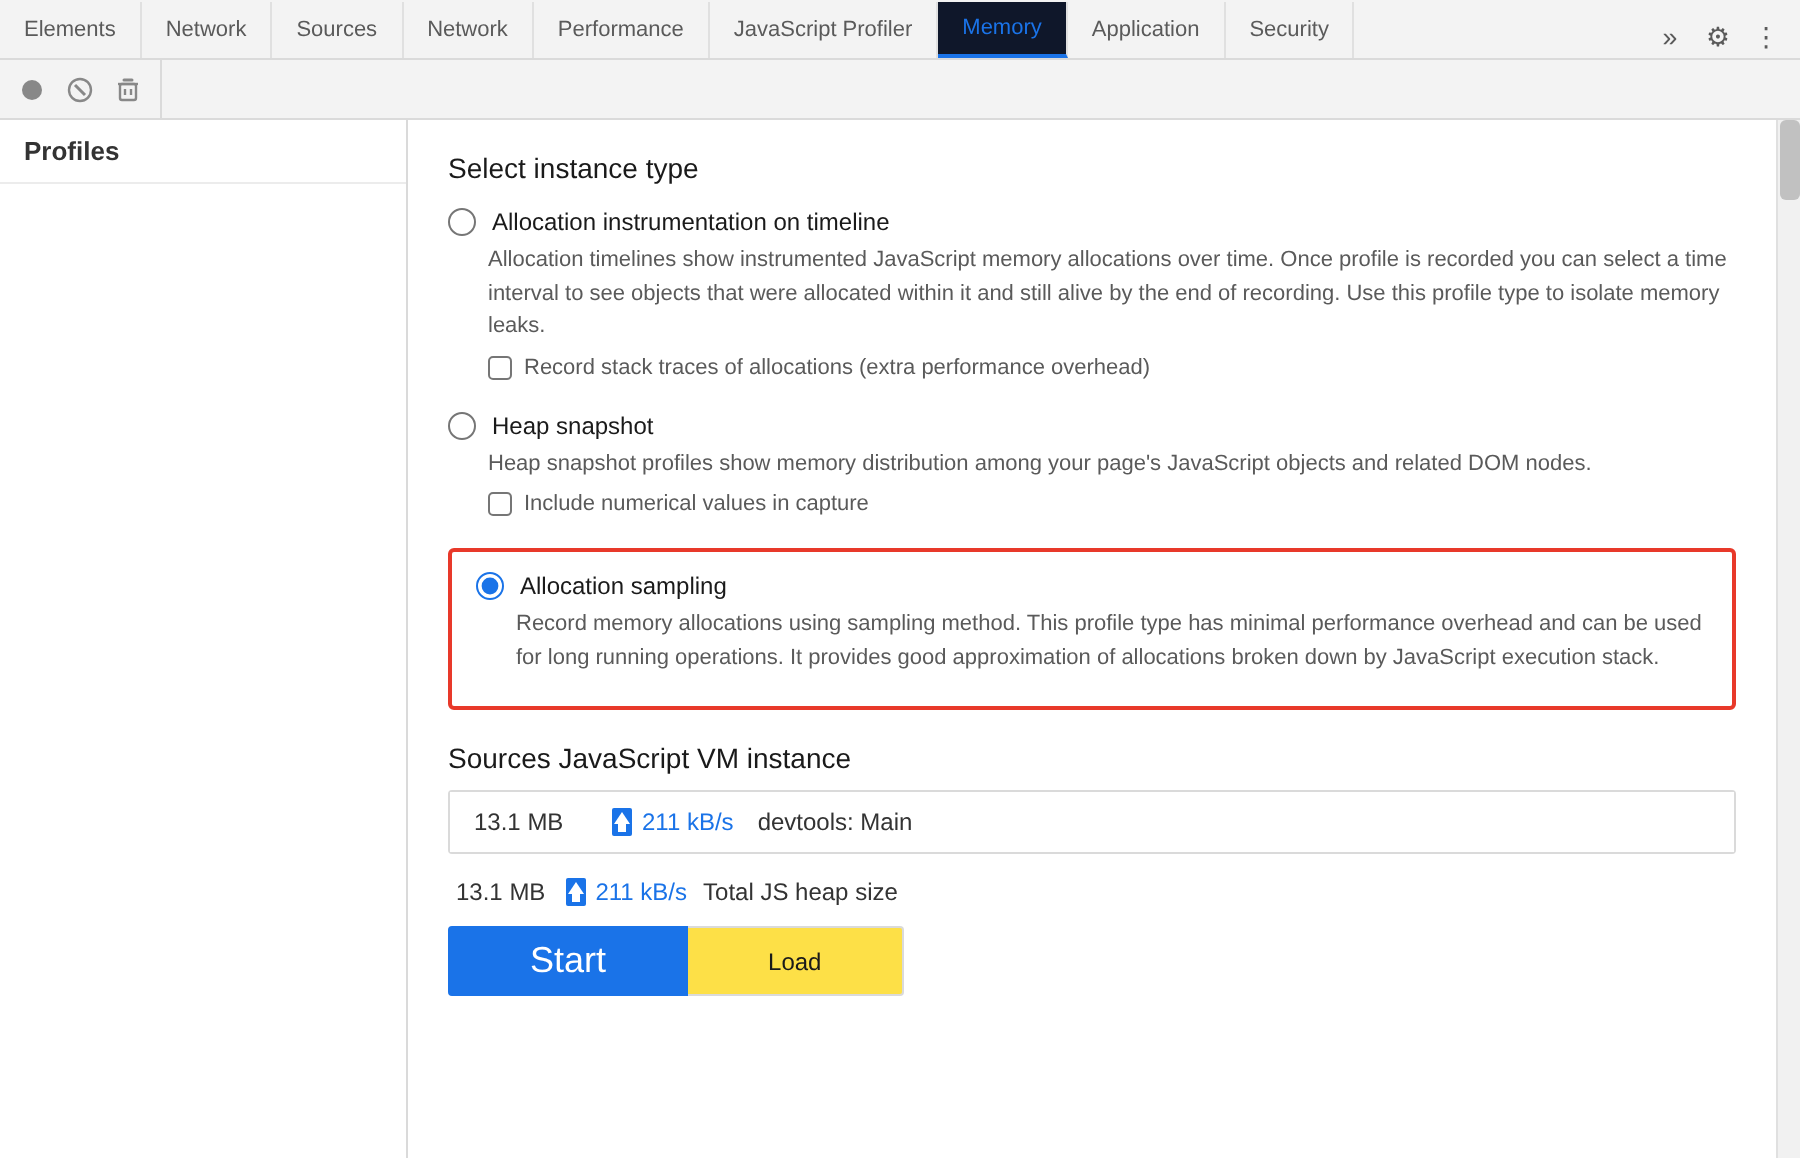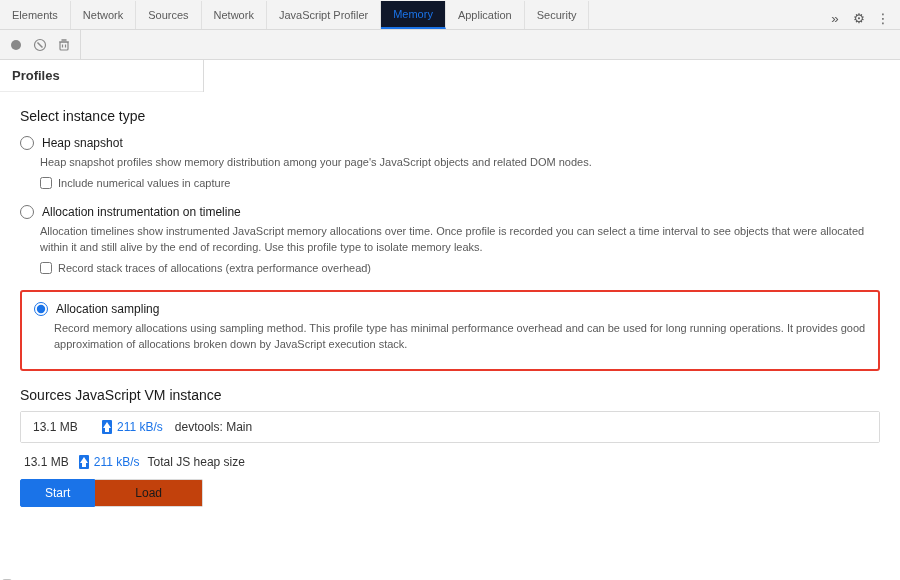--- a/index.html
+++ b/index.html
@@ -69,21 +69,20 @@
       border-radius: 3px;
       cursor: pointer;
       border: none; background: transparent;
       color: #5a5a5a;
     }
 
     
     .layout {
       display: flex;
       height: calc(580px - 61px);
-      flex-direction: column;
     }
 
     
     .sidebar {
       width: 204px;
       border-right: 1px solid #dadada;
       background: #fff;
       flex-shrink: 0;
       display: flex;
       flex-direction: column;
@@ -227,28 +226,28 @@
 
     
     .action-buttons {
       display: flex;
       gap: 0;
     }
     .btn-start {
       background: #1a73e8;
       color: #fff;
       border: 1px solid #1a73e8;
-      padding: 6px 24px;
-      font-size: 12px;
+      padding: 6px 40px;
+      font-size: 18px;
       cursor: pointer;
       border-radius: 2px 0 0 2px;
       font-weight: 500;
     }
     .btn-load {
-      background: #c2410c;
+      background: #fde047;
       color: #1a1a1a;
       border: 1px solid #dadada;
       border-left: none;
       padding: 6px 40px;
       font-size: 12px;
       cursor: pointer;
       border-radius: 0 2px 2px 0;
     }
 
     
@@ -269,20 +268,21 @@
     }
   </style>
 </head>
 <body>
 
 <div class="tab-bar">
   <div class="tab">Elements</div>
   <div class="tab">Network</div>
   <div class="tab">Sources</div>
   <div class="tab">Network</div>
+  <div class="tab">Performance</div>
   <div class="tab">JavaScript Profiler</div>
   <div class="tab active">Memory</div>
   <div class="tab">Application</div>
   <div class="tab">Security</div>
   <div class="tab-bar-end">
     <button class="tab-bar-end-btn">»</button>
     <button class="tab-bar-end-btn">⚙</button>
     <button class="tab-bar-end-btn">⋮</button>
   </div>
 </div>
@@ -317,39 +317,39 @@
   <div class="sidebar">
     <div class="sidebar-title">Profiles</div>
   </div>
 
   <div class="main-content">
 
     <div class="section-title">Select instance type</div>
 
     <div class="profile-option">
       <div class="profile-option-header">
+        <input type="radio" name="profiling" id="radio-timeline" style="">
+        <label for="radio-timeline">Allocation instrumentation on timeline</label>
+      </div>
+      <div class="profile-option-desc">Allocation timelines show instrumented JavaScript memory allocations over time. Once profile is recorded you can select a time interval to see objects that were allocated within it and still alive by the end of recording. Use this profile type to isolate memory leaks.</div>
+      <div class="sub-option">
+        <input type="checkbox" id="cb-stack" style="">
+        <label for="cb-stack">Record stack traces of allocations (extra performance overhead)</label>
+      </div>
+    </div>
+
+    <div class="profile-option">
+      <div class="profile-option-header">
         <input type="radio" name="profiling" id="radio-heap" style="">
         <label for="radio-heap">Heap snapshot</label>
       </div>
       <div class="profile-option-desc">Heap snapshot profiles show memory distribution among your page's JavaScript objects and related DOM nodes.</div>
       <div class="sub-option">
         <input type="checkbox" id="cb-numerical" style="">
         <label for="cb-numerical">Include numerical values in capture</label>
-      </div>
-    </div>
-
-    <div class="profile-option">
-      <div class="profile-option-header">
-        <input type="radio" name="profiling" id="radio-timeline" style="">
-        <label for="radio-timeline">Allocation instrumentation on timeline</label>
-      </div>
-      <div class="profile-option-desc">Allocation timelines show instrumented JavaScript memory allocations over time. Once profile is recorded you can select a time interval to see objects that were allocated within it and still alive by the end of recording. Use this profile type to isolate memory leaks.</div>
-      <div class="sub-option">
-        <input type="checkbox" id="cb-stack" style="">
-        <label for="cb-stack">Record stack traces of allocations (extra performance overhead)</label>
       </div>
     </div>
 
     <div class="selected-box">
       <div class="profile-option">
         <div class="profile-option-header">
           <input type="radio" name="profiling" id="radio-sampling" checked="" style="">
           <label for="radio-sampling">Allocation sampling</label>
         </div>
         <div class="profile-option-desc">Record memory allocations using sampling method. This profile type has minimal performance overhead and can be used for long running operations. It provides good approximation of allocations broken down by JavaScript execution stack.</div>

